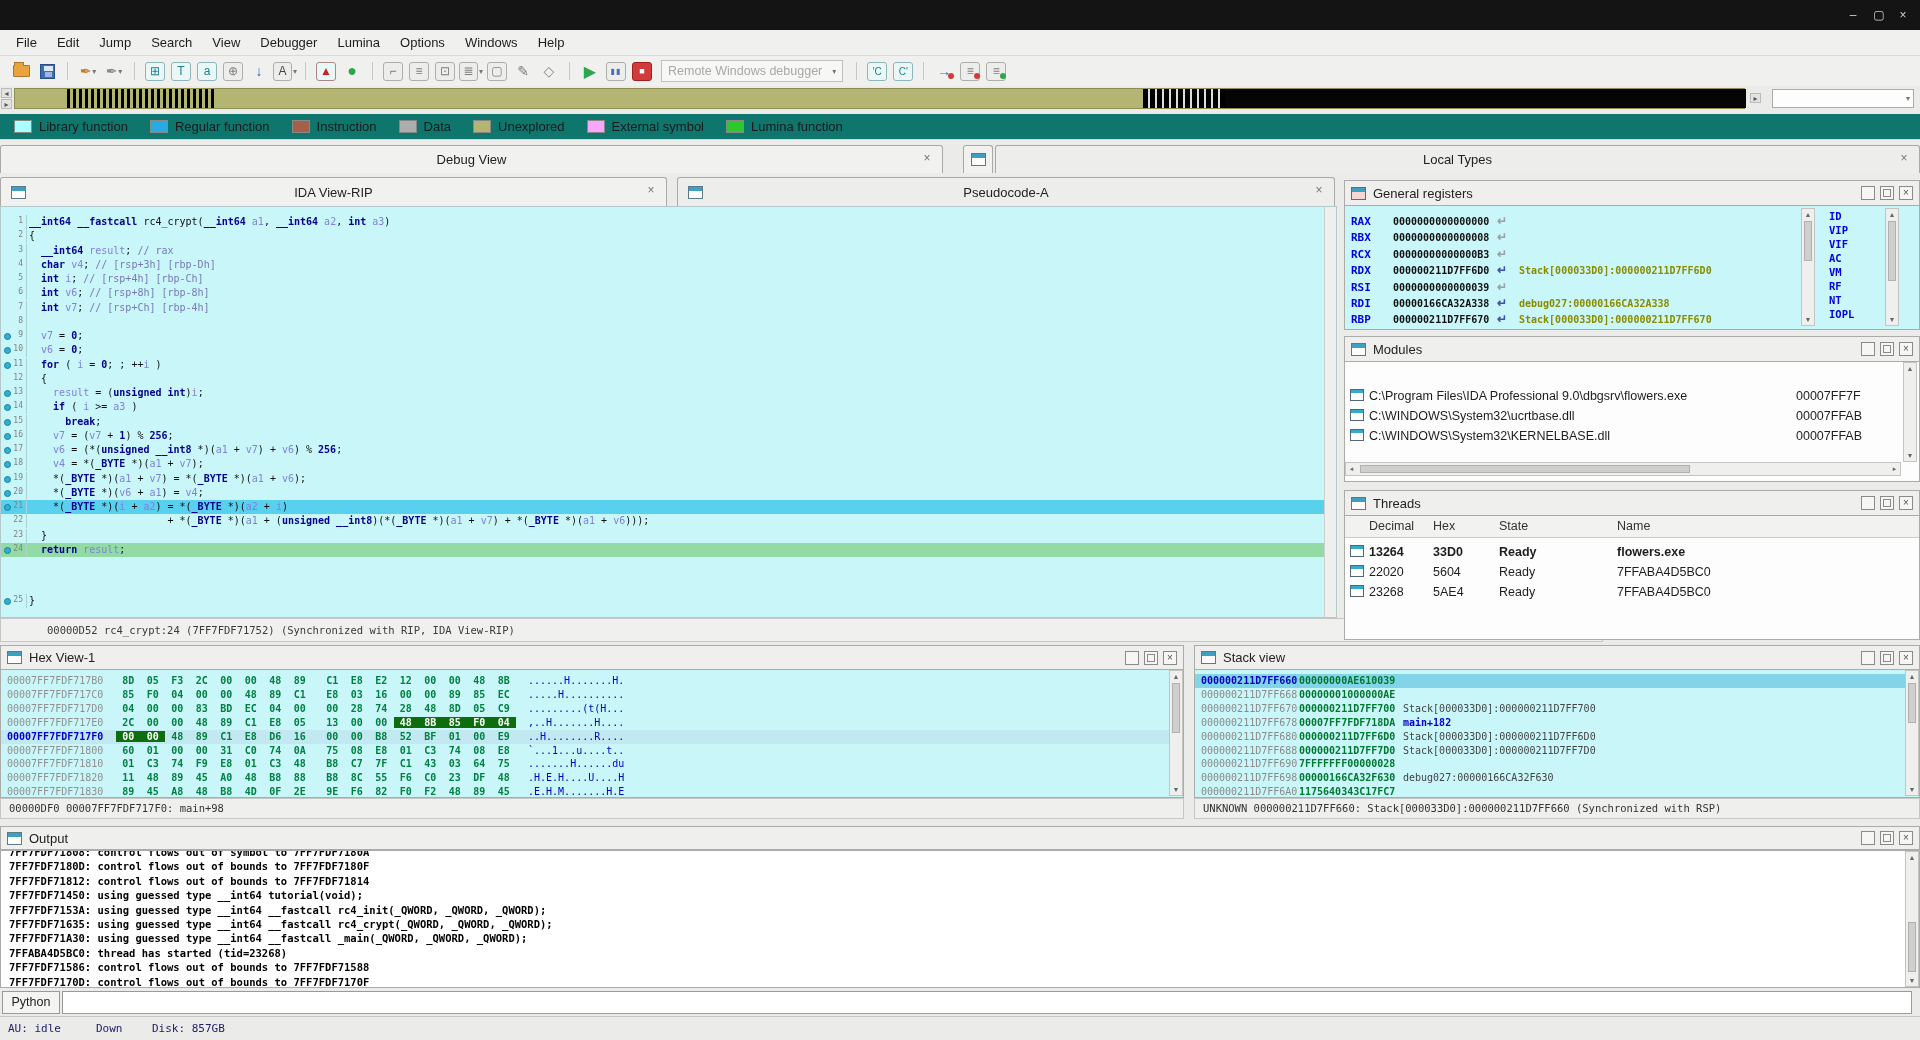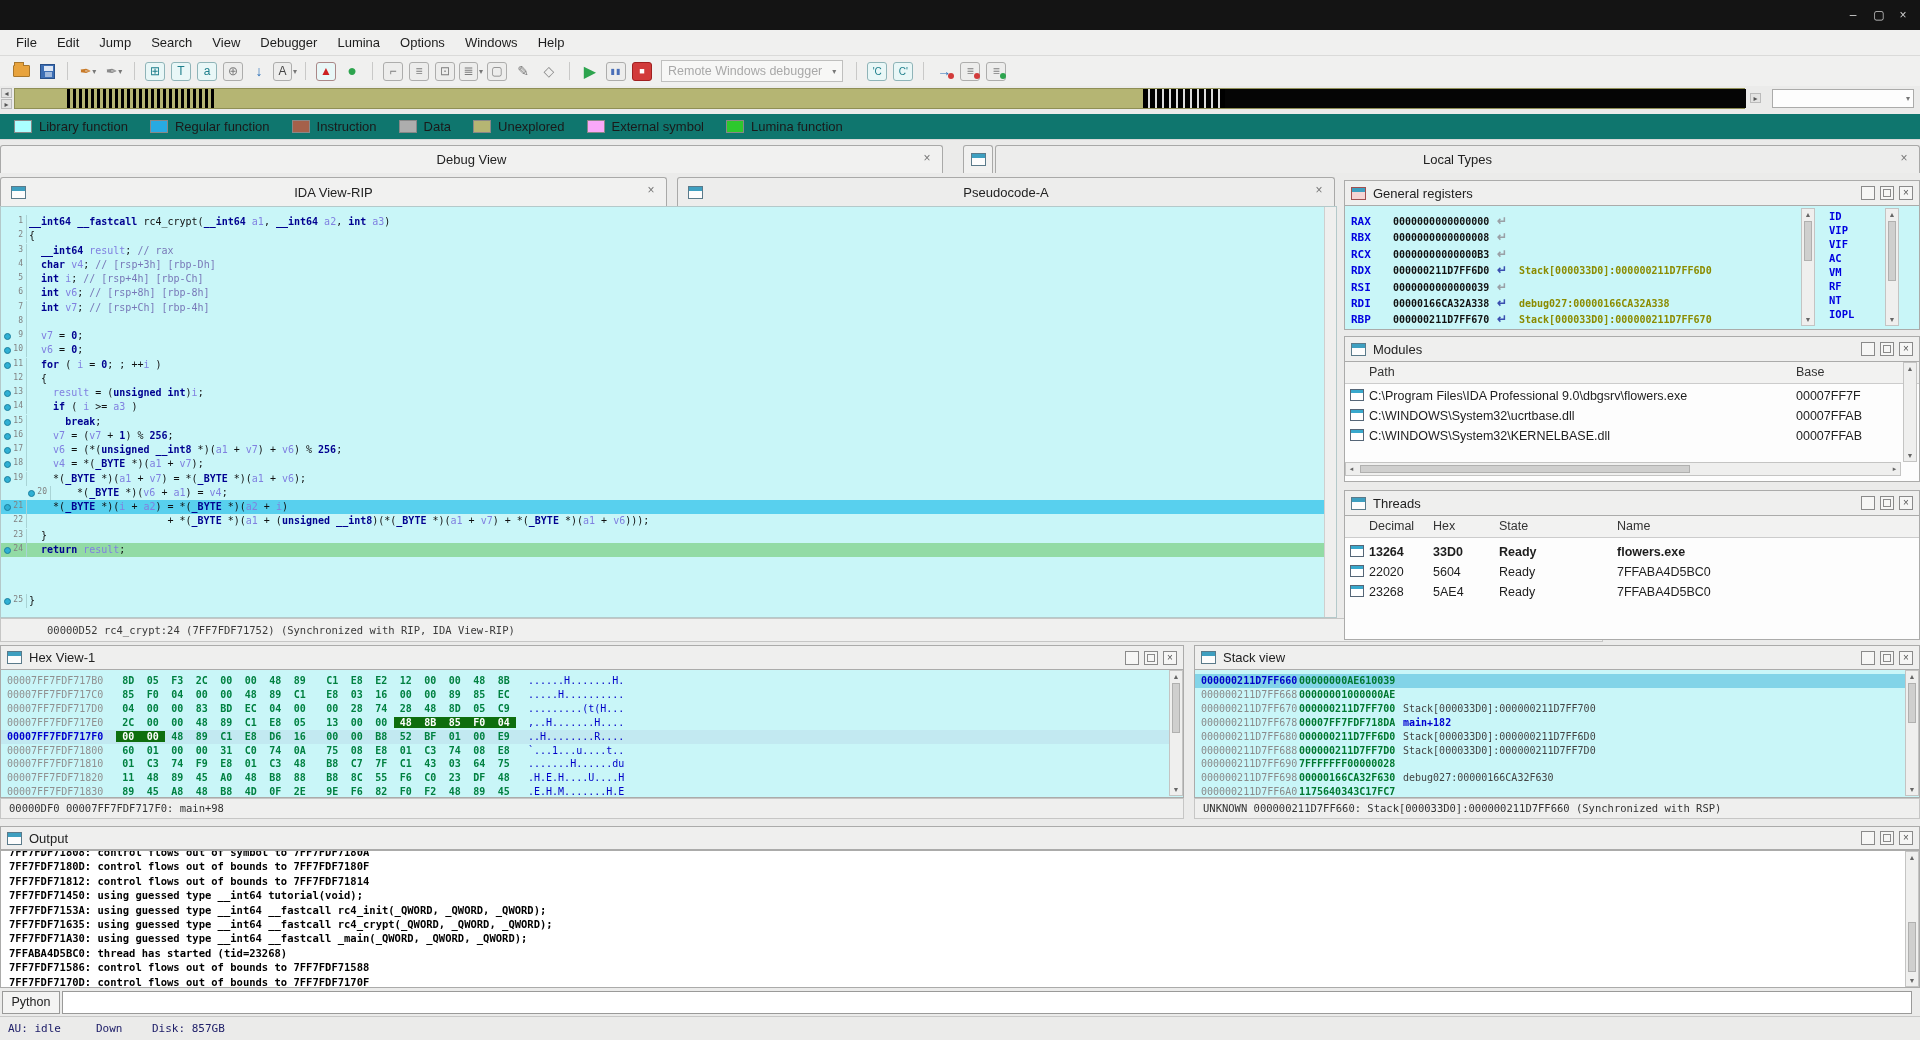--- a/index.html
+++ b/index.html
@@ -328,21 +328,21 @@
       <div class="cl" style="top: 136.25px;"><span class="bp"></span><span class="ln">10</span><span class="gsep"></span><span class="ct">  <span class="var">v6</span> = <span class="num">0</span>;</span></div>
       <div class="cl" style="top: 150.5px;"><span class="bp"></span><span class="ln">11</span><span class="gsep"></span><span class="ct">  <span class="kw">for</span> ( <span class="var">i</span> = <span class="num">0</span>; ; ++<span class="var">i</span> )</span></div>
       <div class="cl" style="top: 164.75px;"><span class="ln">12</span><span class="gsep"></span><span class="ct">  {</span></div>
       <div class="cl" style="top: 179px;"><span class="bp"></span><span class="ln">13</span><span class="gsep"></span><span class="ct">    <span class="var">result</span> = (<span class="kw">unsigned</span> <span class="kw">int</span>)<span class="var">i</span>;</span></div>
       <div class="cl" style="top: 193.25px;"><span class="bp"></span><span class="ln">14</span><span class="gsep"></span><span class="ct">    <span class="kw">if</span> ( <span class="var">i</span> &gt;= <span class="var">a3</span> )</span></div>
       <div class="cl" style="top: 207.5px;"><span class="bp"></span><span class="ln">15</span><span class="gsep"></span><span class="ct">      <span class="kw">break</span>;</span></div>
       <div class="cl" style="top: 221.75px;"><span class="bp"></span><span class="ln">16</span><span class="gsep"></span><span class="ct">    <span class="var">v7</span> = (<span class="var">v7</span> + <span class="num">1</span>) % <span class="num">256</span>;</span></div>
       <div class="cl" style="top: 236px;"><span class="bp"></span><span class="ln">17</span><span class="gsep"></span><span class="ct">    <span class="var">v6</span> = (*(<span class="kw">unsigned</span> <span class="kw">__int8</span> *)(<span class="var">a1</span> + <span class="var">v7</span>) + <span class="var">v6</span>) % <span class="num">256</span>;</span></div>
       <div class="cl" style="top: 250.25px;"><span class="bp"></span><span class="ln">18</span><span class="gsep"></span><span class="ct">    <span class="var">v4</span> = *(<span class="kw">_BYTE</span> *)(<span class="var">a1</span> + <span class="var">v7</span>);</span></div>
       <div class="cl" style="top: 264.5px;"><span class="bp"></span><span class="ln">19</span><span class="gsep"></span><span class="ct">    *(<span class="kw">_BYTE</span> *)(<span class="var">a1</span> + <span class="var">v7</span>) = *(<span class="kw">_BYTE</span> *)(<span class="var">a1</span> + <span class="var">v6</span>);</span></div>
-      <div class="cl" style="top: 278.75px; margin-left: 24px;"><span class="bp"></span><span class="ln">20</span><span class="gsep"></span><span class="ct">    *(<span class="kw">_BYTE</span> *)(<span class="var">v6</span> + <span class="var">a1</span>) = <span class="var">v4</span>;</span></div>
+      <div class="cl" style="top: 278.75px;"><span class="bp"></span><span class="ln">20</span><span class="gsep"></span><span class="ct">    *(<span class="kw">_BYTE</span> *)(<span class="var">v6</span> + <span class="var">a1</span>) = <span class="var">v4</span>;</span></div>
       <div class="cl sel21" style="top: 293px;"><span class="bp"></span><span class="ln">21</span><span class="gsep"></span><span class="ct">    *(<span class="kw">_BYTE</span> *)(<span class="var">i</span> + <span class="var">a2</span>) = *(<span class="kw">_BYTE</span> *)(<span class="var">a2</span> + <span class="var">i</span>)</span></div>
       <div class="cl" style="top: 307.25px;"><span class="ln">22</span><span class="gsep"></span><span class="ct">                       + *(<span class="kw">_BYTE</span> *)(<span class="var">a1</span> + (<span class="kw">unsigned</span> <span class="kw">__int8</span>)(*(<span class="kw">_BYTE</span> *)(<span class="var">a1</span> + <span class="var">v7</span>) + *(<span class="kw">_BYTE</span> *)(<span class="var">a1</span> + <span class="var">v6</span>)));</span></div>
       <div class="cl" style="top: 321.5px;"><span class="ln">23</span><span class="gsep"></span><span class="ct">  }</span></div>
       <div class="cl sel24" style="top: 335.75px;"><span class="bp"></span><span class="ln">24</span><span class="gsep"></span><span class="ct">  <span class="kw">return</span> <span class="var">result</span>;</span></div>
       <div class="cl" style="top: 346px; margin-top: 41px;"><span class="bp"></span><span class="ln">25</span><span class="gsep"></span><span class="ct">}</span></div>
     </div>
   <div id="codescroll"></div>
 </div>
 <div id="codestatus">00000D52 rc4_crypt:24 (7FF7FDF71752) (Synchronized with RIP, IDA View-RIP)</div>
 
@@ -421,24 +421,20 @@
 <div class="ptitle" style="left:1344px;top:336px;width:576px;height:26px">
   <span class="winicon"></span>
   <span>Modules</span>
   <span class="pbtns">
     <span class="pbtn"></span>
     <span class="pbtn float"></span>
     <span class="pbtn">×</span>
   </span>
 </div>
 <div class="pcontent" style="left:1344px;top:362px;width:576px;height:120px;background:#FDFDFD">
-  <div class="thead" style="left:0;top:0;width:576px;height:22px">
-    <span style="left:24px" id="mcol0">Path</span>
-      <span style="left:451px" id="mcol1">Base</span>
-  </div>
   <div id="modrows">
       <div class="trow" style="top: 24px;">
         <span class="rowicon" style="left: 5px;"></span>
         <span style="left: 24px;">C:\Program Files\IDA Professional 9.0\dbgsrv\flowers.exe</span>
         <span style="left: 451px;">00007FF7F</span>
       </div>
       <div class="trow" style="top: 44px;">
         <span class="rowicon" style="left: 5px;"></span>
         <span style="left: 24px;">C:\WINDOWS\System32\ucrtbase.dll</span>
         <span style="left: 451px;">00007FFAB</span>

